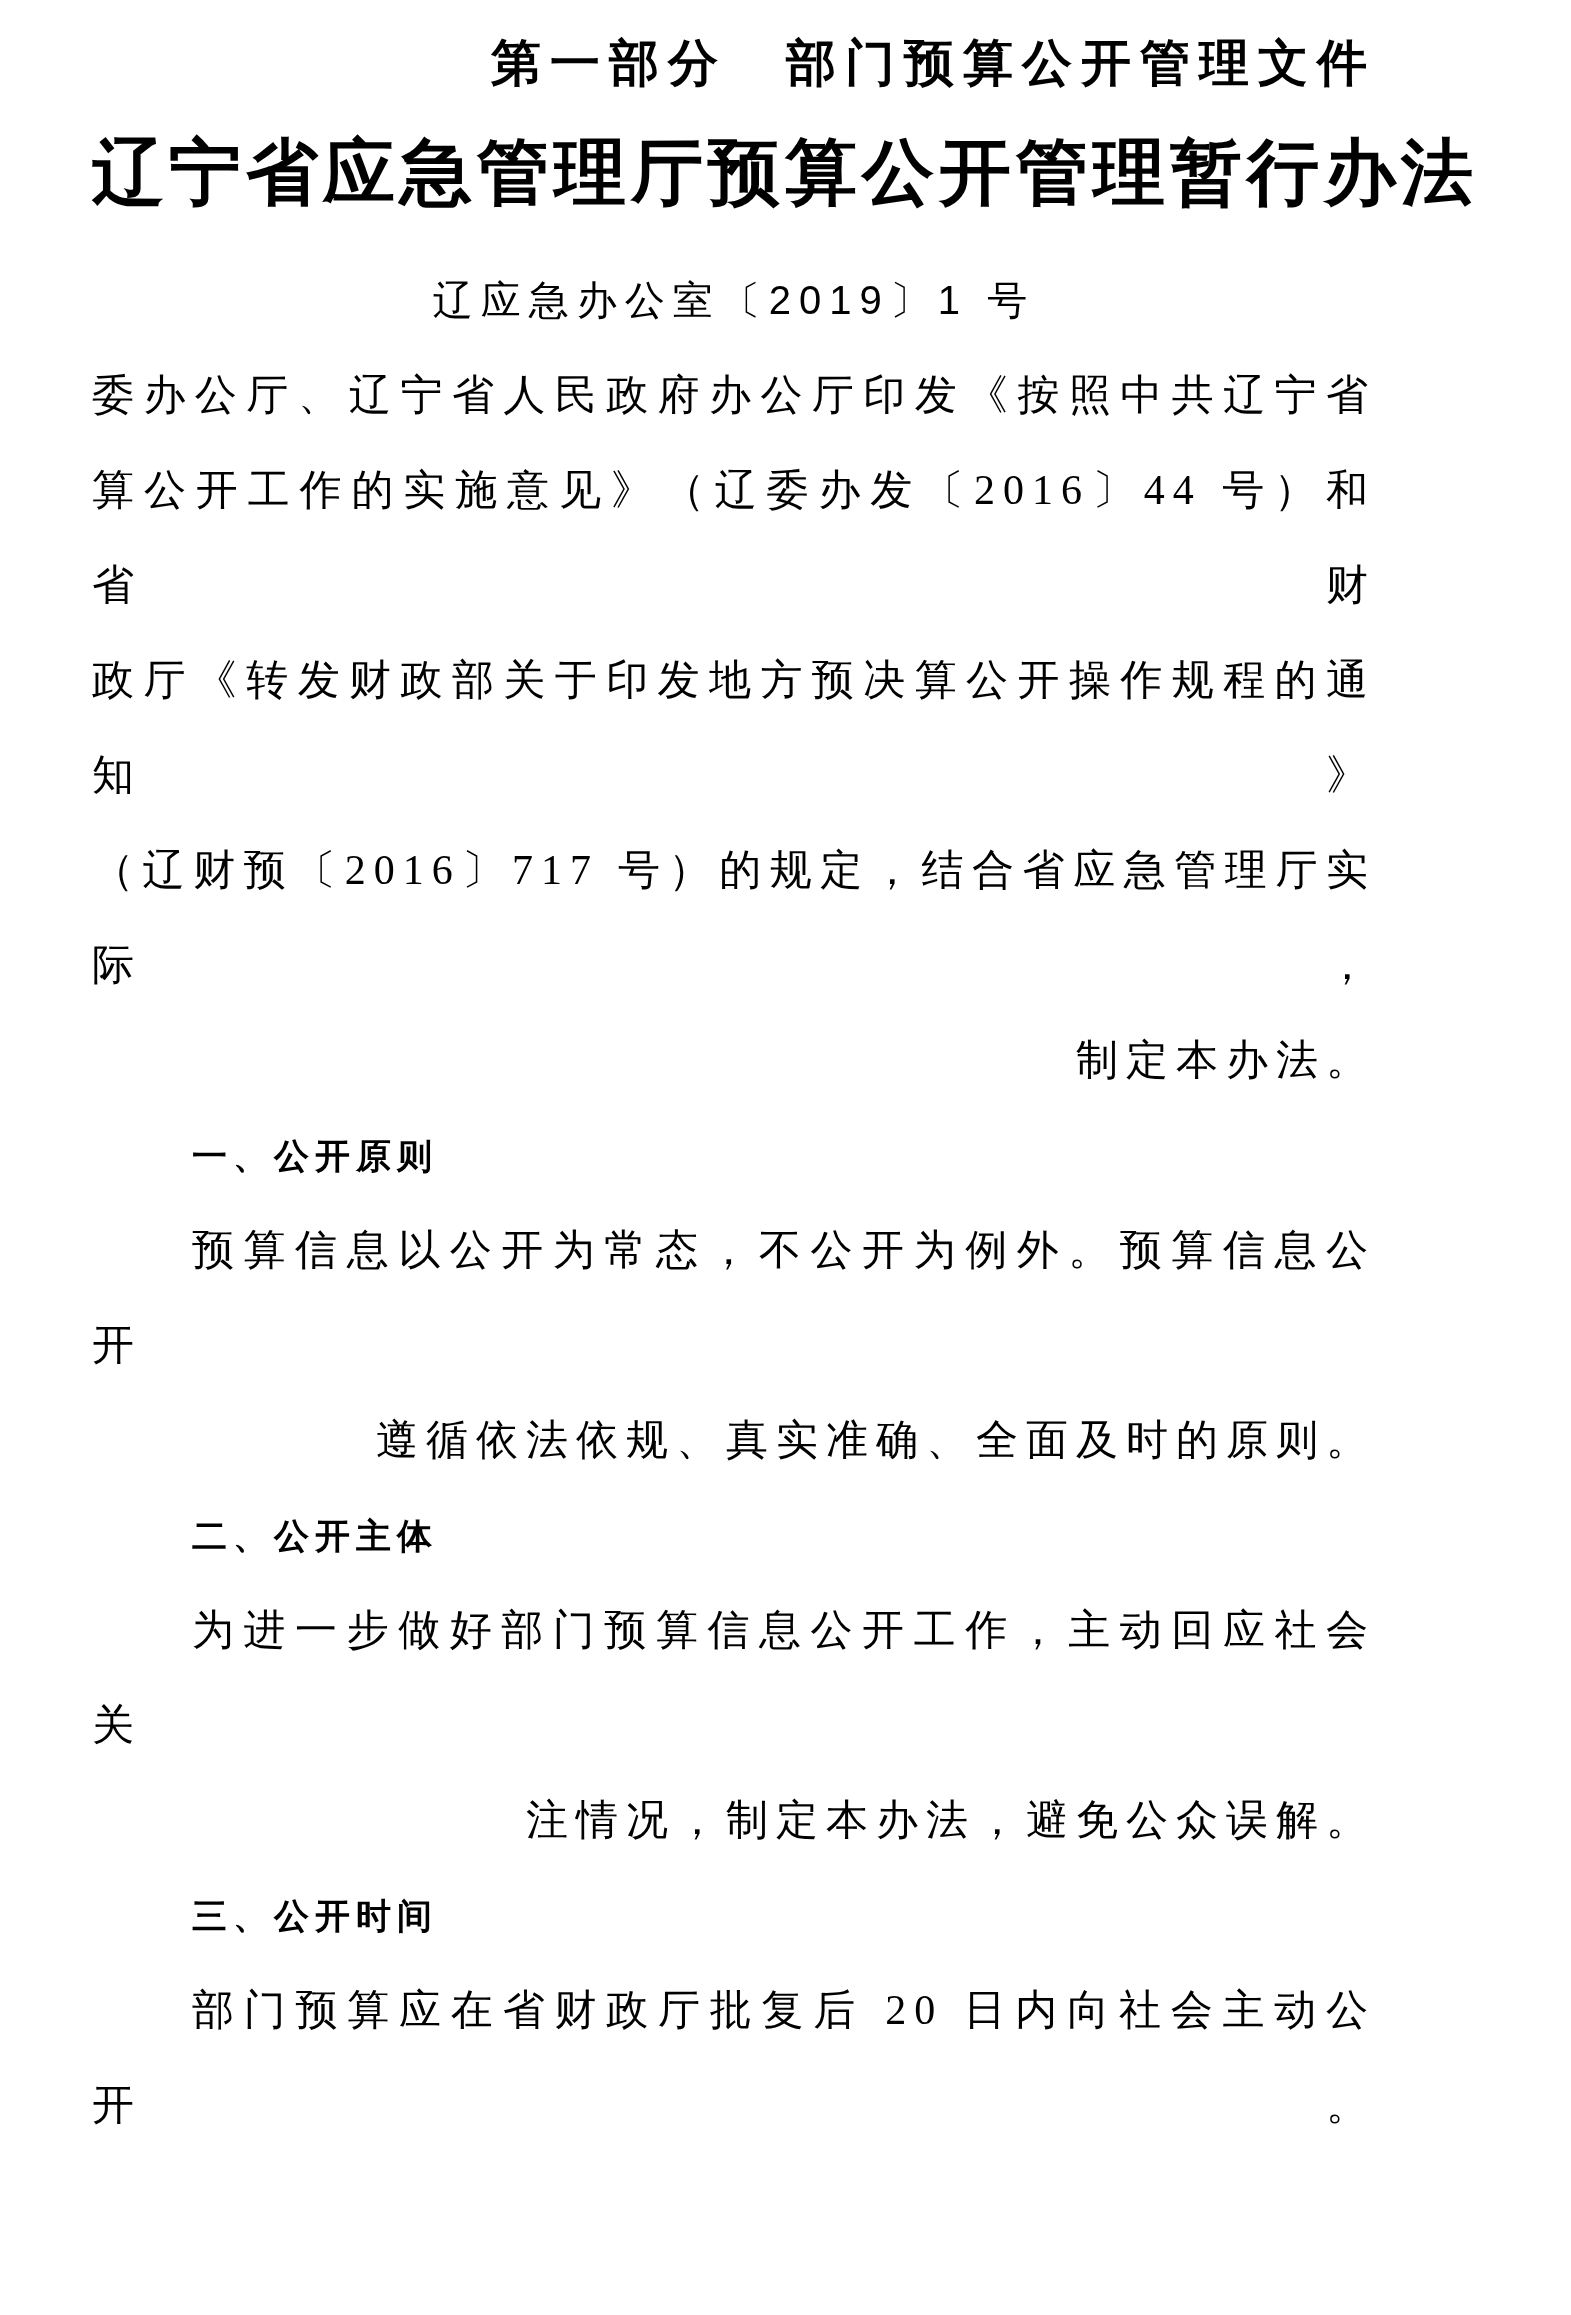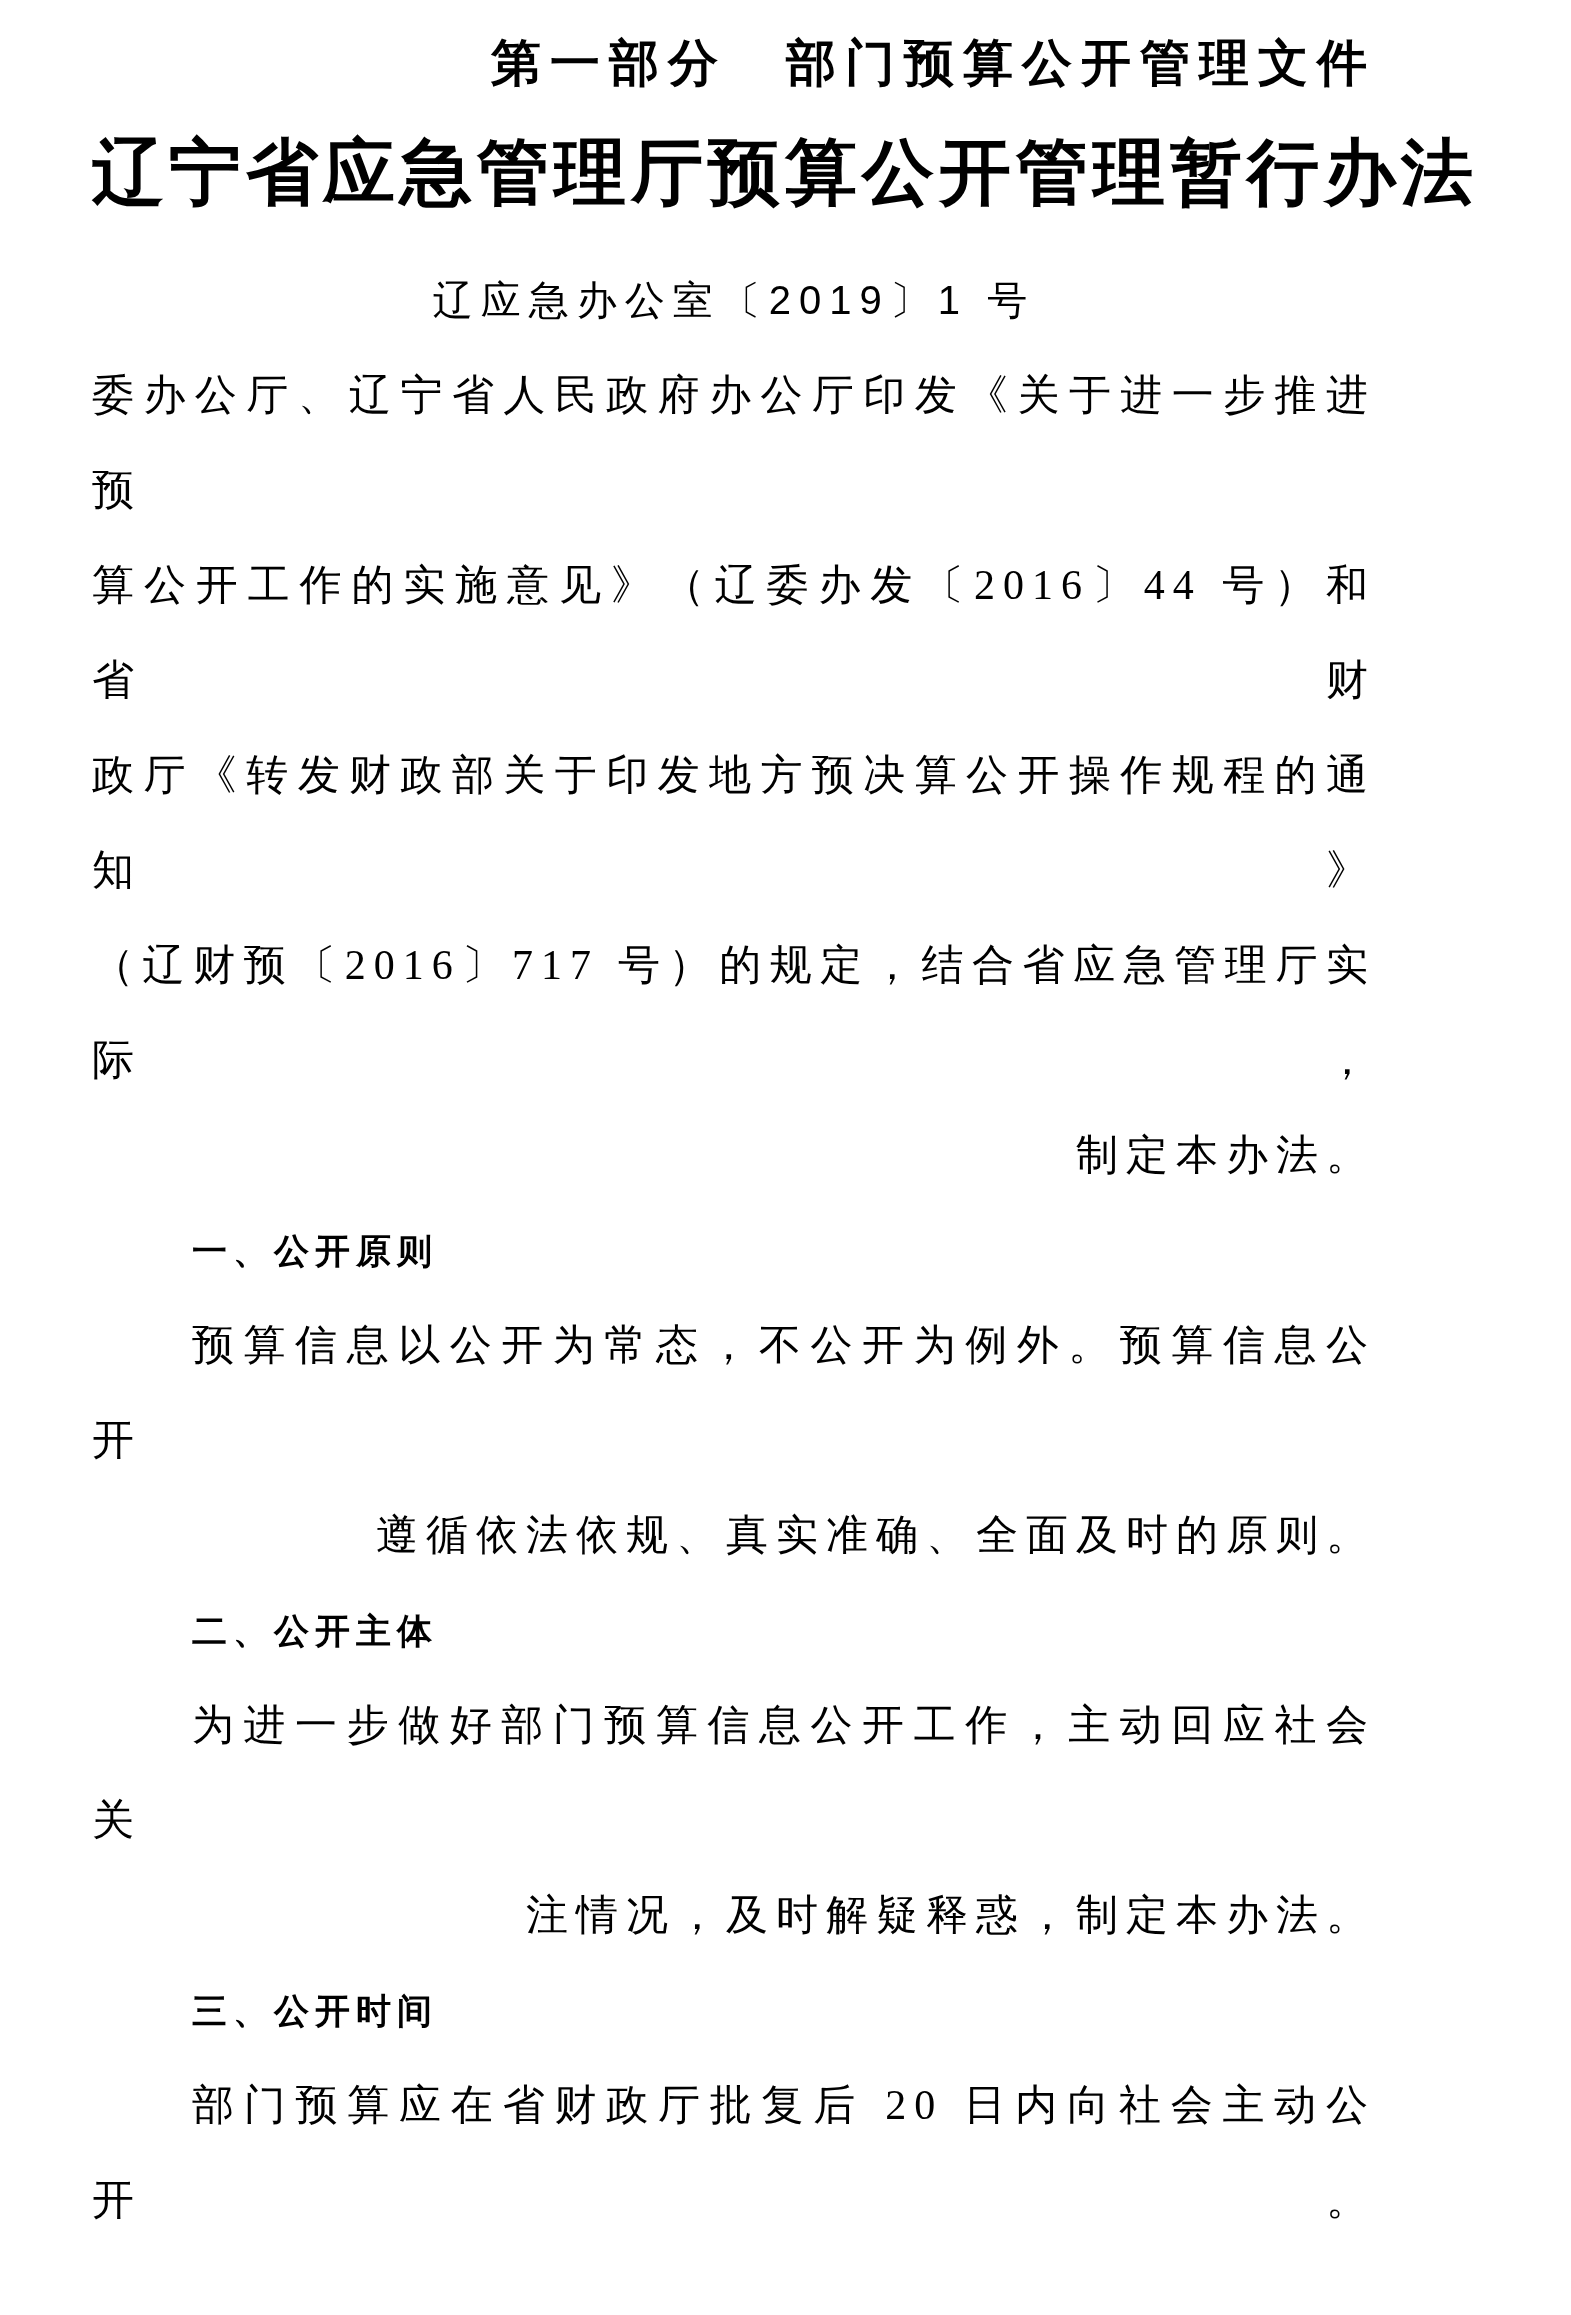--- a/index.html
+++ b/index.html
@@ -72,31 +72,31 @@
 <div class="page">
   <div class="doc">
 
     <div class="part-heading">第一部分　部门预算公开管理文件</div>
 
     <h1 class="doc-title">辽宁省应急管理厅预算公开管理暂行办法</h1>
 
     <div class="doc-number">辽应急办公室〔2019〕1 号</div>
 
     <div class="body-lines">
-      <div class="line just">委办公厅、辽宁省人民政府办公厅印发《关于进一步推进预</div>
+      <div class="line just">委办公厅、辽宁省人民政府办公厅印发《按照中共辽宁省</div>
       <div class="line just">算公开工作的实施意见》（辽委办发〔2016〕44 号）和省财</div>
       <div class="line just">政厅《转发财政部关于印发地方预决算公开操作规程的通知》</div>
       <div class="line just">（辽财预〔2016〕717 号）的规定，结合省应急管理厅实际，</div>
       <div class="line">制定本办法。</div>
       <div class="heading">一、公开原则</div>
       <div class="line indent just">预算信息以公开为常态，不公开为例外。预算信息公开</div>
       <div class="line">遵循依法依规、真实准确、全面及时的原则。</div>
       <div class="heading">二、公开主体</div>
       <div class="line indent just">为进一步做好部门预算信息公开工作，主动回应社会关</div>
-      <div class="line">注情况，及时解疑释惑，制定本办法。</div>
+      <div class="line">注情况，制定本办法，避免公众误解。</div>
       <div class="heading">三、公开时间</div>
       <div class="line indent just">部门预算应在省财政厅批复后 20 日内向社会主动公开。</div>
 
     </div>
 
   </div>
 </div>
 
 
 </body></html>

